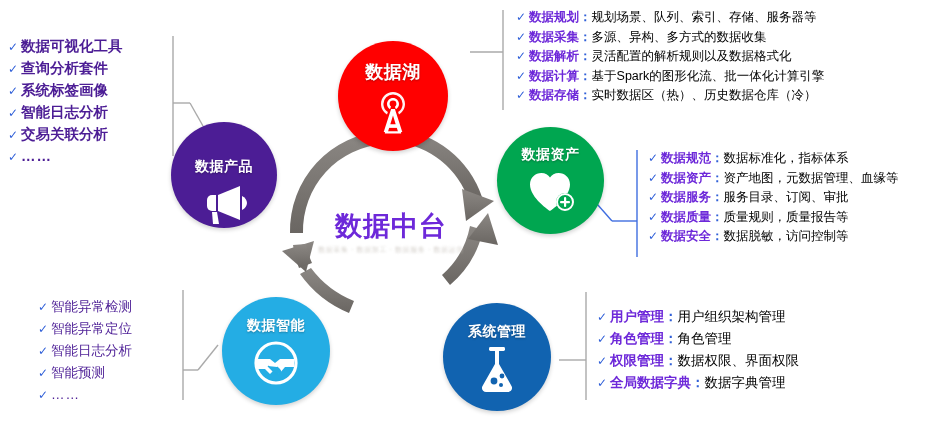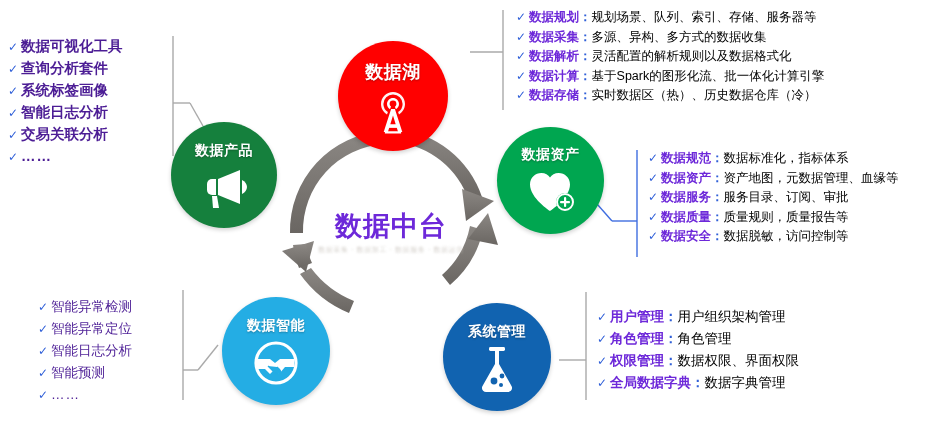--- a/index.html
+++ b/index.html
@@ -25,21 +25,21 @@
     color:#ffffff;font-weight:bold;letter-spacing:.5px;
     text-shadow:0 1px 2px rgba(0,0,0,.28);
     white-space:nowrap;
   }
   .node .nicon{display:flex;align-items:center;justify-content:center;}
 
   #node-lake{left:338px;top:41px;width:110px;height:110px;background:#FF0000;}
   #node-lake .nlabel{font-size:18px;margin-top:19px;}
   #node-lake .nicon{margin-top:3px;}
 
-  #node-product{left:171px;top:122px;width:106px;height:106px;background:#15803d;}
+  #node-product{left:171px;top:122px;width:106px;height:106px;background:#4c1d95;justify-content:flex-end;}
   #node-product .nlabel{font-size:14px;margin-top:20px;}
   #node-product .nicon{margin-top:4px;}
 
   #node-asset{left:497px;top:127px;width:107px;height:107px;background:#00A650;}
   #node-asset .nlabel{font-size:14px;margin-top:19px;}
   #node-asset .nicon{margin-top:2px;}
 
   #node-intel{left:222px;top:297px;width:108px;height:108px;background:#24ADE4;}
   #node-intel .nlabel{font-size:14px;margin-top:20px;}
   #node-intel .nicon{margin-top:3px;}

